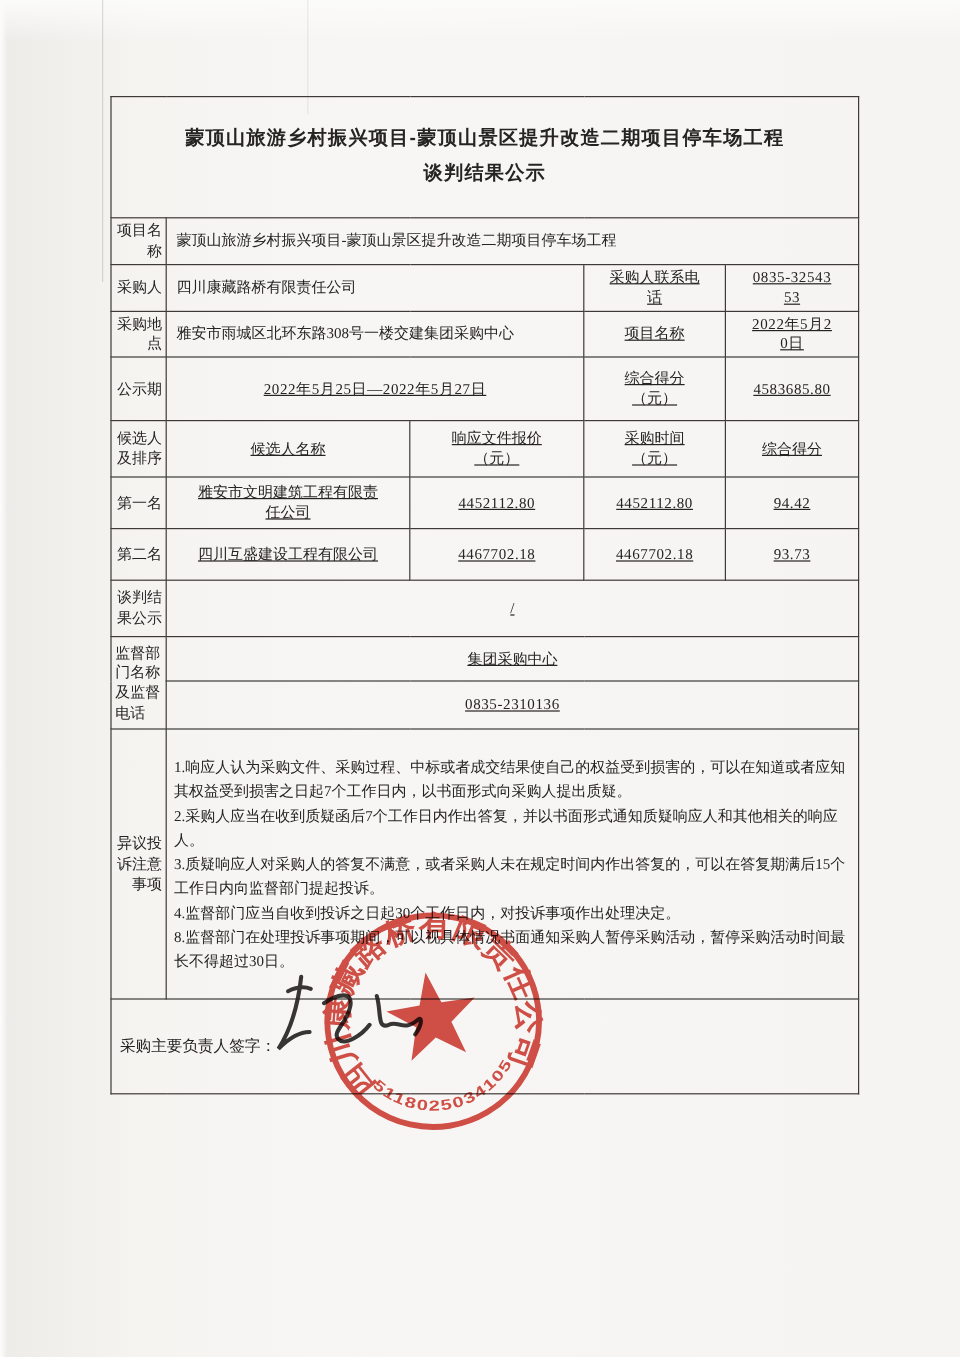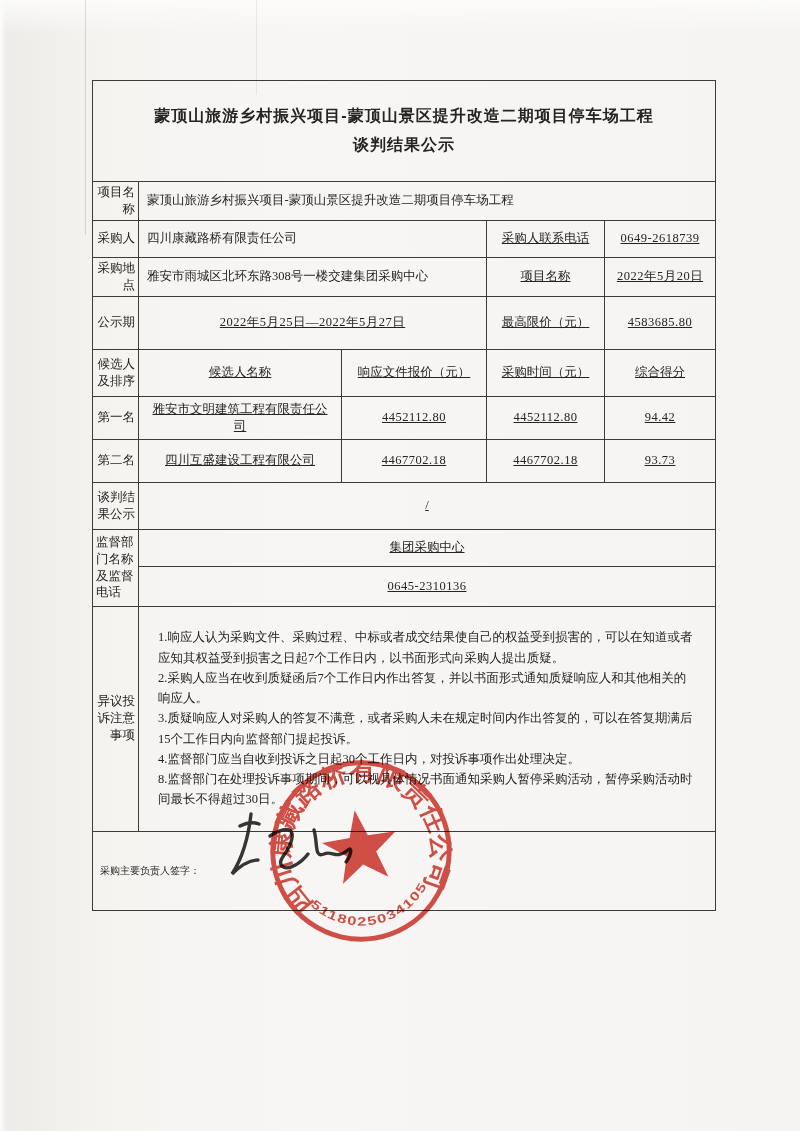--- a/index.html
+++ b/index.html
@@ -15,21 +15,21 @@
   .sheet-top{position:absolute;left:0;top:0;width:100%;height:34px;
     background:linear-gradient(180deg,#fbfbfa 0,rgba(251,251,250,0) 100%);}
 
   table.doc{
     position:absolute;left:92px;top:80px;width:623px;
     border-collapse:collapse;table-layout:fixed;
   }
   td{
     border:1px solid #3d3a37;
     font-size:12.5px;line-height:1.35;
-    padding:2px 8px;vertical-align:middle;
+    padding:2px 20px;vertical-align:middle;
     word-break:break-all;
   }
   tr.rt   td{height:96px;}
   tr.r1   td{height:32px;}
   tr.r2   td{height:32px;}
   tr.r3   td{height:33px;}
   tr.r4   td{height:48px;margin-left:47px;}
   tr.r5   td{height:42px;}
   tr.r6   td{height:38px;}
   tr.r7   td{height:38px;}
@@ -42,23 +42,23 @@
   .title-cell{
     text-align:center;
     font-family:"Liberation Sans","DejaVu Sans",sans-serif;
     font-weight:bold;font-size:16px;line-height:1.8;letter-spacing:1px;
   }
   .lbl{padding:2px 3px;text-align:right;}
   .lbl-c{text-align:left;}
   .val-l{text-align:left;padding-left:8px;}
   .val-c{text-align:center;text-decoration:underline;}
   .num{letter-spacing:.5px;}
-  .objection-cell{padding:8px 19px;vertical-align:middle;}
+  .objection-cell{padding:8px 6px;vertical-align:middle;}
   .objection-cell div{margin:0;line-height:1.62;text-align:left;word-break:break-all;}
-  .sign-cell{padding-left:7px;font-size:10px;vertical-align:middle;}
+  .sign-cell{padding-left:7px;font-size:13px;vertical-align:middle;}
 
   .signature{position:absolute;left:218px;top:800px;z-index:3;}
   .stamp{
     position:absolute;left:263px;top:753px;width:196px;height:196px;z-index:4;
     transform:rotate(-9deg);opacity:.88;mix-blend-mode:multiply;
   }
   .stamp text{font-family:"Liberation Sans","DejaVu Sans",sans-serif;font-weight:bold;}
 </style>
 </head>
 <body>
@@ -83,32 +83,32 @@
       </td>
     </tr>
     <tr class="r1">
       <td class="lbl">项目名称</td>
       <td colspan="4" class="val-l">蒙顶山旅游乡村振兴项目-蒙顶山景区提升改造二期项目停车场工程</td>
     </tr>
     <tr class="r2">
       <td class="lbl">采购人</td>
       <td colspan="2" class="val-l">四川康藏路桥有限责任公司</td>
       <td class="val-c">采购人联系电话</td>
-      <td class="val-c num">0649-2618739</td>
+      <td class="val-c num">0835-3254353</td>
     </tr>
     <tr class="r3">
       <td class="lbl">采购地点</td>
       <td colspan="2" class="val-l">雅安市雨城区北环东路308号一楼交建集团采购中心</td>
       <td class="val-c">项目名称</td>
       <td class="val-c num">2022年5月20日</td>
     </tr>
     <tr class="r4">
       <td class="lbl">公示期</td>
       <td colspan="2" class="val-c num">2022年5月25日—2022年5月27日</td>
-      <td class="val-c">最高限价（元）</td>
+      <td class="val-c">综合得分（元）</td>
       <td class="val-c num">4583685.80</td>
     </tr>
     <tr class="r5">
       <td class="lbl">候选人及排序</td>
       <td class="val-c">候选人名称</td>
       <td class="val-c">响应文件报价（元）</td>
       <td class="val-c">采购时间（元）</td>
       <td class="val-c">综合得分</td>
     </tr>
     <tr class="r6">
@@ -127,21 +127,21 @@
     </tr>
     <tr class="r8">
       <td class="lbl">谈判结果公示</td>
       <td colspan="4" class="val-c">/</td>
     </tr>
     <tr class="r9a">
       <td rowspan="2" class="lbl lbl-c">监督部门名称及监督电话</td>
       <td colspan="4" class="val-c">集团采购中心</td>
     </tr>
     <tr class="r9b">
-      <td colspan="4" class="val-c num">0645-2310136</td>
+      <td colspan="4" class="val-c num">0835-2310136</td>
     </tr>
     <tr class="r10">
       <td class="lbl">异议投诉注意事项</td>
       <td colspan="4" class="objection-cell">
         <div>1.响应人认为采购文件、采购过程、中标或者成交结果使自己的权益受到损害的，可以在知道或者应知其权益受到损害之日起7个工作日内，以书面形式向采购人提出质疑。</div>
         <div>2.采购人应当在收到质疑函后7个工作日内作出答复，并以书面形式通知质疑响应人和其他相关的响应人。</div>
         <div>3.质疑响应人对采购人的答复不满意，或者采购人未在规定时间内作出答复的，可以在答复期满后15个工作日内向监督部门提起投诉。</div>
         <div>4.监督部门应当自收到投诉之日起30个工作日内，对投诉事项作出处理决定。</div>
         <div>8.监督部门在处理投诉事项期间，可以视具体情况书面通知采购人暂停采购活动，暂停采购活动时间最长不得超过30日。</div>
       </td>

